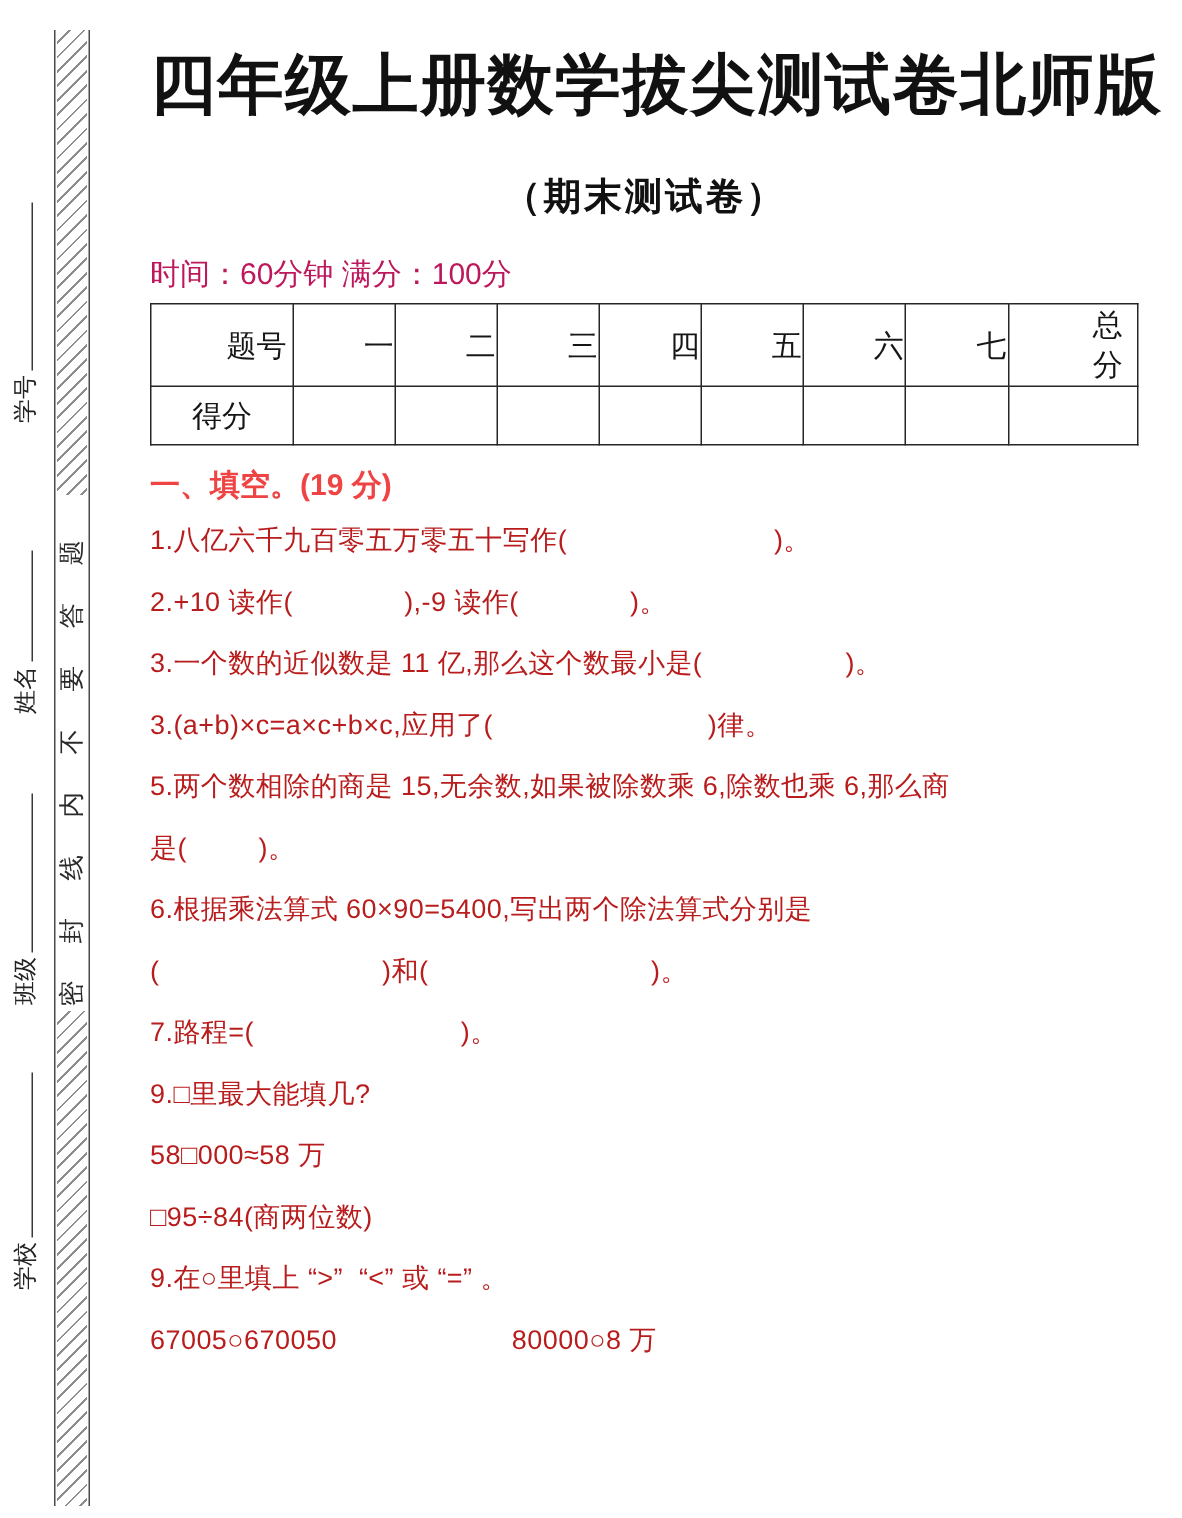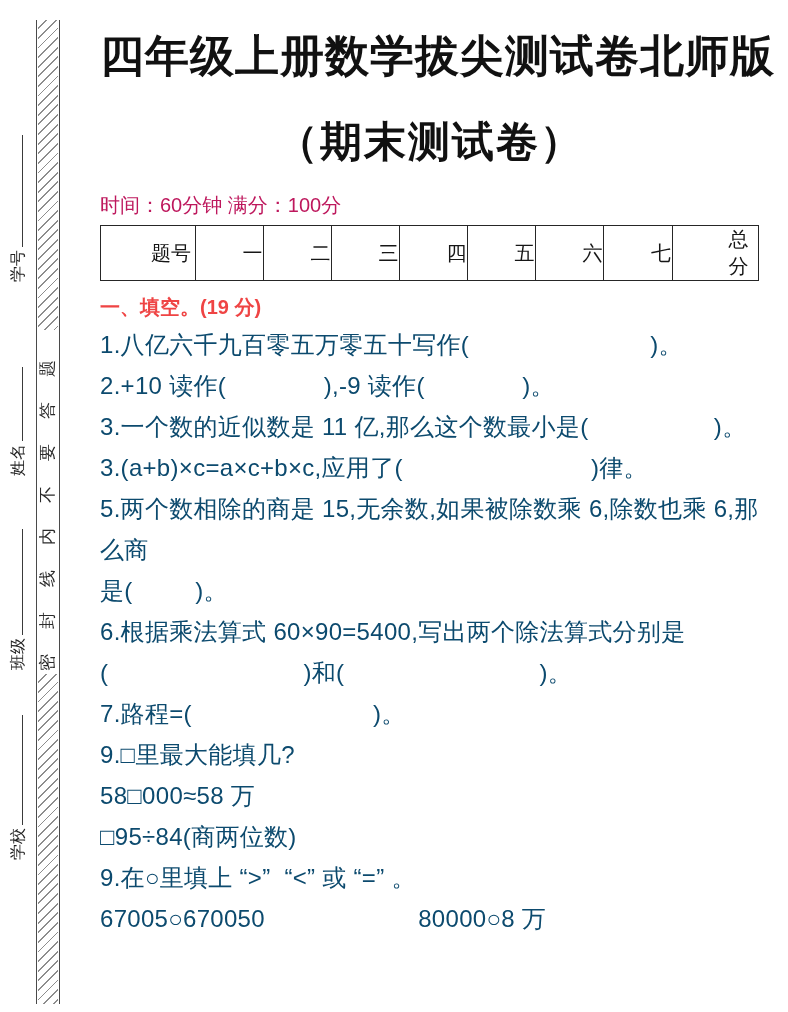--- a/index.html
+++ b/index.html
@@ -80,21 +80,21 @@
     text-align: center;
     font-size: 44px;
     font-weight: bold;
     letter-spacing: 1px;
     color: #111;
     white-space: nowrap;
   }
   .subtitle {
     margin: 28px 0 0 0;
     text-align: center;
-    font-size: 42px;
+    font-size: 25px;
     font-weight: bold;
     letter-spacing: 2px;
     color: #111;
   }
   .info-line {
     margin-top: 22px;
     text-align: left;
     font-size: 20px;
     padding-right: 2px;
     white-space: pre-wrap;
@@ -120,24 +120,24 @@
 
   .section-heading {
     margin-top: 13px;
     font-size: 20px;
     font-weight: bold;
     color: #ef4444;
     white-space: pre-wrap;
   }
   .questions {
     margin-top: 3px;
-    font-size: 24px;
+    font-size: 18px;
     line-height: 41px;
     letter-spacing: 0.3px;
-    color: #0c4a6e;
+    color: #b91c1c;
   }
   .q-line { white-space: pre-wrap; }
 
   .footer {
     position: absolute;
     left: 0; right: 0;
     top: 1018px;
     text-align: center;
     font-size: 17px;
     letter-spacing: 5px;
@@ -190,20 +190,31 @@
       <td>题号</td>
       <td>一</td>
       <td>二</td>
       <td>三</td>
       <td>四</td>
       <td>五</td>
       <td>六</td>
       <td>七</td>
       <td>总分</td>
     </tr>
+    <tr class="score">
+      <td>得分</td>
+      <td></td>
+      <td></td>
+      <td></td>
+      <td></td>
+      <td></td>
+      <td></td>
+      <td></td>
+      <td></td>
+    </tr>
   </tbody>
     </table>
 
   <div class="section-heading">一、填空。(19 分)</div>
 
   <div class="questions">
     <div class="q-line">1.八亿六千九百零五万零五十写作(                          )。</div>
     <div class="q-line">2.+10 读作(              ),-9 读作(              )。</div>
     <div class="q-line">3.一个数的近似数是 11 亿,那么这个数最小是(                  )。</div>
     <div class="q-line">3.(a+b)×c=a×c+b×c,应用了(                           )律。</div>

